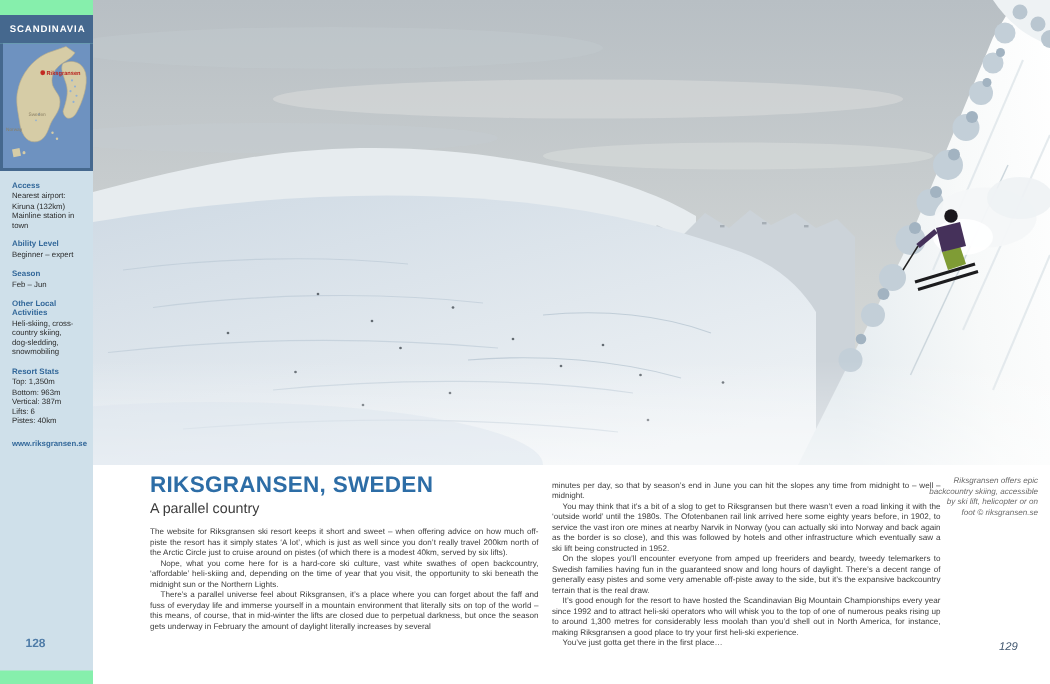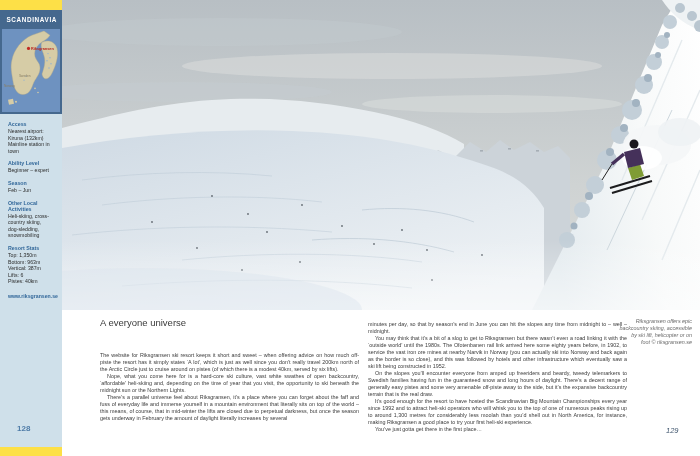--- a/index.html
+++ b/index.html
@@ -1,20 +1,20 @@
 <!DOCTYPE html>
 <html><head>
 <meta charset="utf-8">
 <style>
   html,body{margin:0;padding:0;background:#ffffff;}
   .page{position:relative;width:700px;height:456px;background:#ffffff;overflow:hidden;
         font-family:"Liberation Sans",sans-serif;}
 
   
-  .sidebar{position:absolute;left:0;top:0;width:62px;height:456px;background:#fde047;}
+  .sidebar{position:absolute;left:0;top:0;width:62px;height:456px;background:#86efac;}
   .sidebar-header{position:absolute;left:0;top:10px;width:62px;height:19px;background:#45688e;
     color:#ffffff;font-size:6.4px;font-weight:bold;letter-spacing:.6px;line-height:19px;
     text-align:right;padding-right:5px;box-sizing:border-box;}
   .map-box{position:absolute;left:0;top:29px;width:62px;height:85px;background:#6e92c0;
     border-left:2px solid #45688e;border-right:2px solid #45688e;border-bottom:2px solid #45688e;
     box-sizing:border-box;}
   .map-box svg{display:block;width:100%;height:100%;}
   .info-panel{position:absolute;left:0;top:114px;width:62px;height:333px;background:#cfe0ea;
     box-sizing:border-box;padding:7px 4px 0 8px;}
   .info-section{margin-bottom:6px;}
@@ -246,21 +246,22 @@
       <ellipse cx="80" cy="310" rx="220" ry="42" fill="#dbe5ee" opacity="0.45"></ellipse>
     </svg>
   </figure>
 
   <div class="caption">Riksgransen offers epic
 backcountry skiing, accessible
 by ski lift, helicopter or on
 foot © riksgransen.se</div>
 
   <div class="title-block">
-    <h2 class="article-subtitle">A everyone universe</h2>
+    <h1 class="article-title">RIKSGRANSEN, SWEDEN</h1>
+    <h2 class="article-subtitle">A parallel country</h2>
   </div>
 
   <div class="col col-left">
     <p>The website for Riksgransen ski resort keeps it short and sweet – when offering advice on how much off-piste the resort has it simply states ‘A lot’, which is just as well since you don’t really travel 200km north of the Arctic Circle just to cruise around on pistes (of which there is a modest 40km, served by six lifts).</p>
     <p>Nope, what you come here for is a hard-core ski culture, vast white swathes of open backcountry, ‘affordable’ heli-skiing and, depending on the time of year that you visit, the opportunity to ski beneath the midnight sun or the Northern Lights.</p>
     <p>There’s a parallel universe feel about Riksgransen, it’s a place where you can forget about the faff and fuss of everyday life and immerse yourself in a mountain environment that literally sits on top of the world – this means, of course, that in mid-winter the lifts are closed due to perpetual darkness, but once the season gets underway in February the amount of daylight literally increases by several</p>
   </div>
 
   <div class="col col-right">
     <p>minutes per day, so that by season’s end in June you can hit the slopes any time from midnight to – well – midnight.</p>

